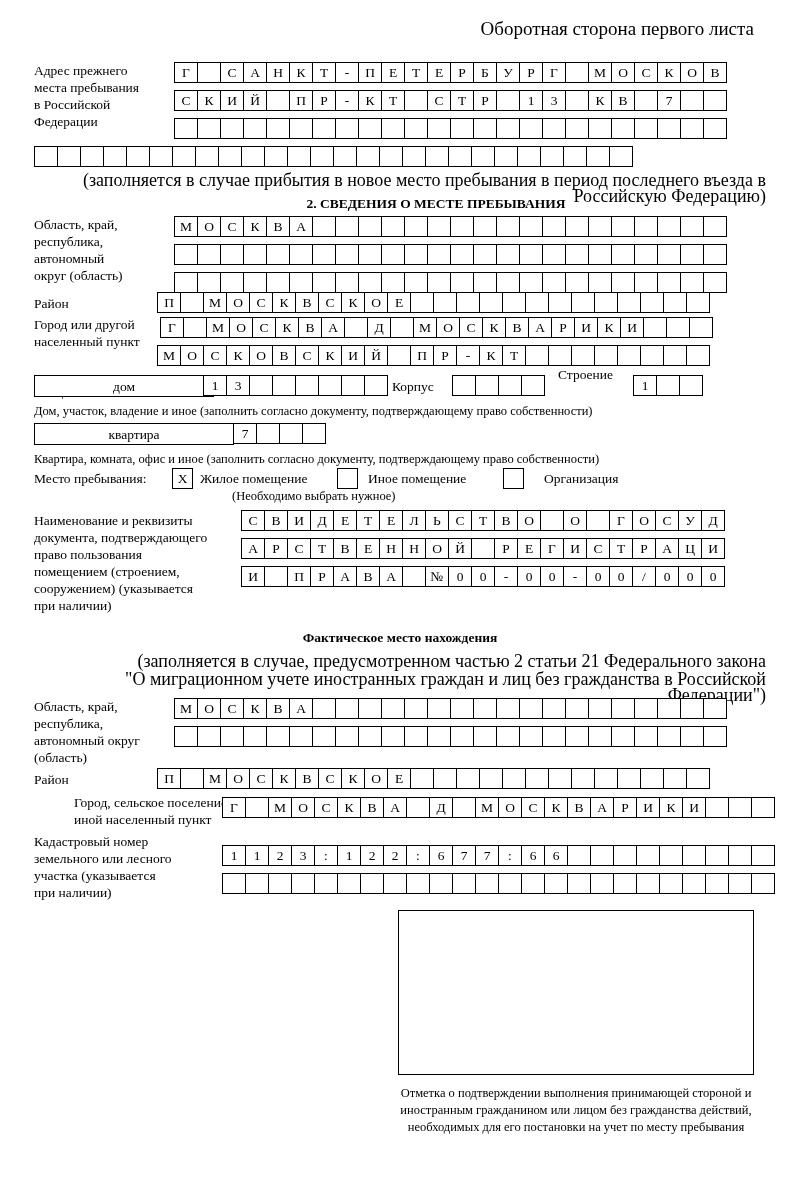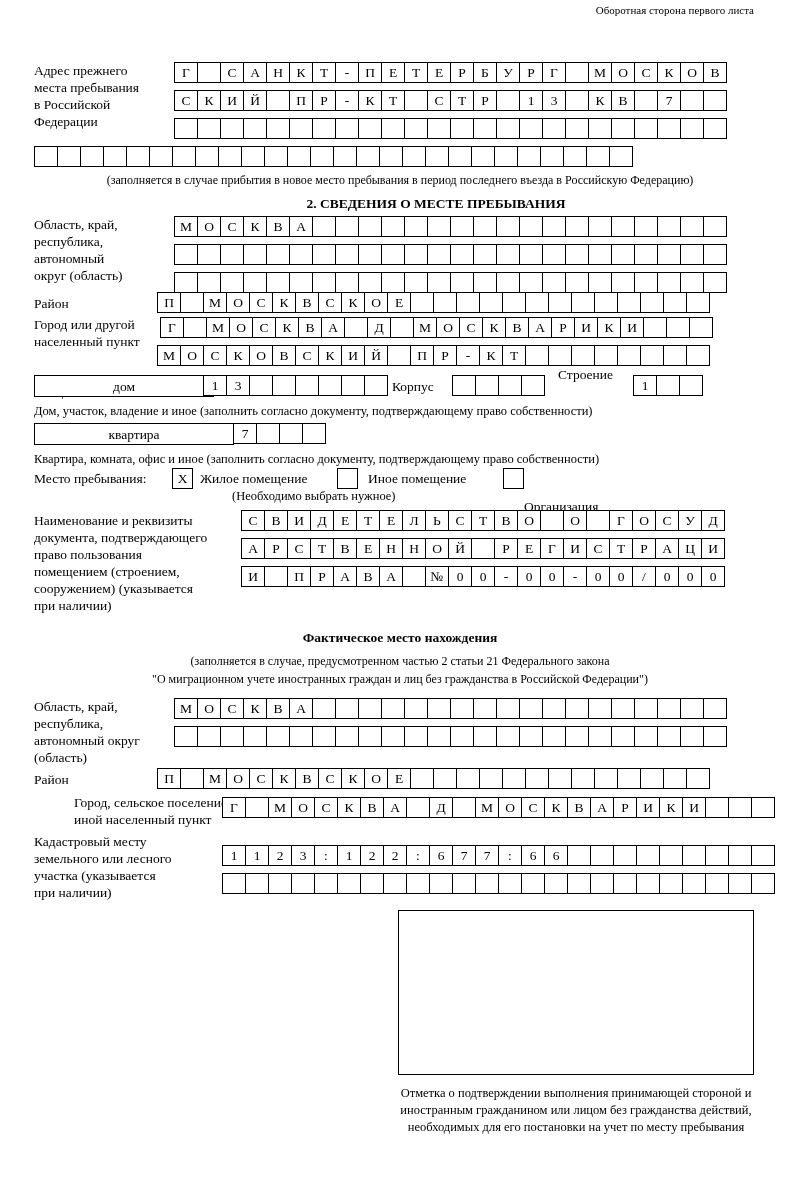--- a/index.html
+++ b/index.html
@@ -17,22 +17,22 @@
   }
   .page {
     position: relative;
     width: 800px;
     height: 1180px;
   }
 
   .hdr-right {
     position: absolute;
     right: 46px;
-    top: 4px;
-    font-size: 11px;
+    top: 18px;
+    font-size: 19px;
   }
 
   .lbl {
     position: absolute;
     font-size: 13.5px;
     line-height: 17px;
     white-space: pre-line;
   }
   .lbl.small { font-size: 12.5px; }
 
@@ -61,22 +61,22 @@
     background: #fff;
   }
   .boxline .inner {
     font-size: 13.5px;
     text-align: center;
     line-height: 21px;
   }
 
   .note {
     position: absolute;
-    font-size: 12px;
-    text-align: center;
+    font-size: 18px;
+    text-align: right;
     line-height: 16px;
   }
 
   .section-title {
     position: absolute;
     width: 100%;
     text-align: center;
     font-weight: bold;
     font-size: 13.5px;
   }
@@ -435,21 +435,21 @@
       <div class="cell"></div>
     </div>
   <div class="lbl small" style="left:34px; top:451px;">Квартира, комната, офис и иное (заполнить согласно документу, подтверждающему право собственности)</div>
 
   <div class="lbl" style="left:34px; top:470px;">Место пребывания:</div>
   <div class="checkbox" style="left:172px; top:468px;">X</div>
   <div class="lbl" style="left:200px; top:470px;">Жилое помещение</div>
   <div class="checkbox" style="left:337px; top:468px;"></div>
   <div class="lbl" style="left:368px; top:470px;">Иное помещение</div>
   <div class="checkbox" style="left:503px; top:468px;"></div>
-  <div class="lbl" style="left:524px; top:470px;margin-top:28px;">Организация</div>
+  <div class="lbl" style="left:544px; top:470px;">Организация</div>
   <div class="lbl small" style="left:232px; top:488px;">(Необходимо выбрать нужное)</div>
 
   <div class="lbl" style="left:34px; top:512px; width:210px;">Наименование и реквизиты
 документа, подтверждающего
 право пользования
 помещением (строением,
 сооружением) (указывается
 при наличии)</div>
   <div class="cells" id="s2-doc-0" style="left:241px; top:510px;">
       <div class="cell">С</div>
@@ -632,21 +632,21 @@
       <div class="cell">А</div>
       <div class="cell">Р</div>
       <div class="cell">И</div>
       <div class="cell">К</div>
       <div class="cell">И</div>
       <div class="cell"></div>
       <div class="cell"></div>
       <div class="cell"></div>
     </div>
 
-  <div class="lbl" style="left:34px; top:833px; width:175px;">Кадастровый месту
+  <div class="lbl" style="left:34px; top:833px; width:175px;">Кадастровый номер
 земельного или лесного
 участка (указывается
 при наличии)</div>
   <div class="cells" id="al-cad-0" style="left:222px; top:845px;">
       <div class="cell">1</div>
       <div class="cell">1</div>
       <div class="cell">2</div>
       <div class="cell">3</div>
       <div class="cell">:</div>
       <div class="cell">1</div>

